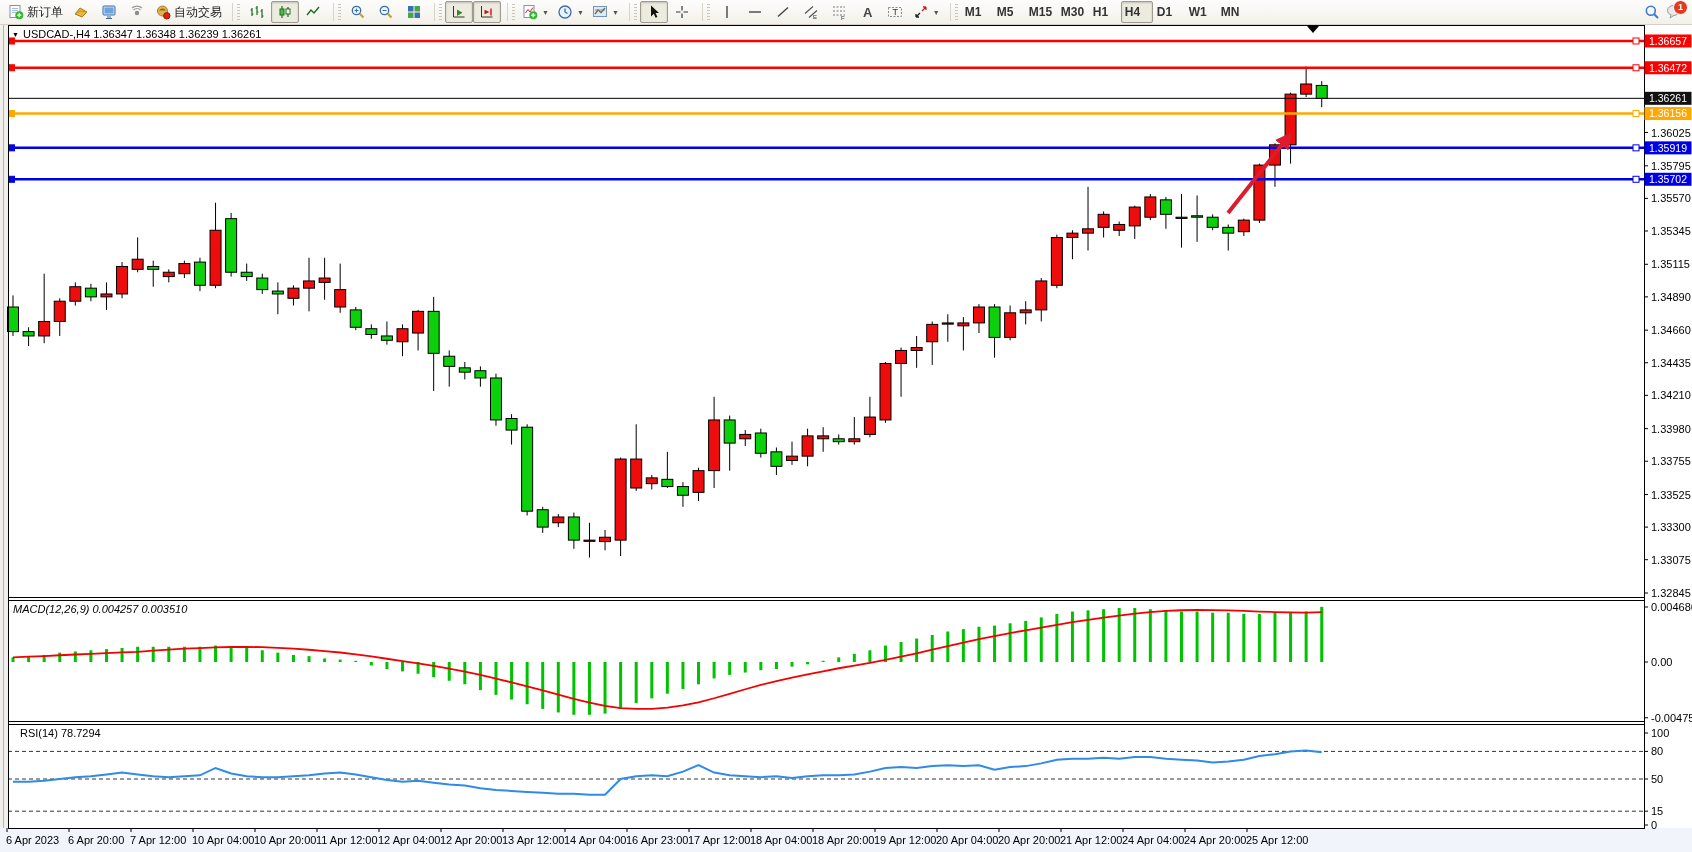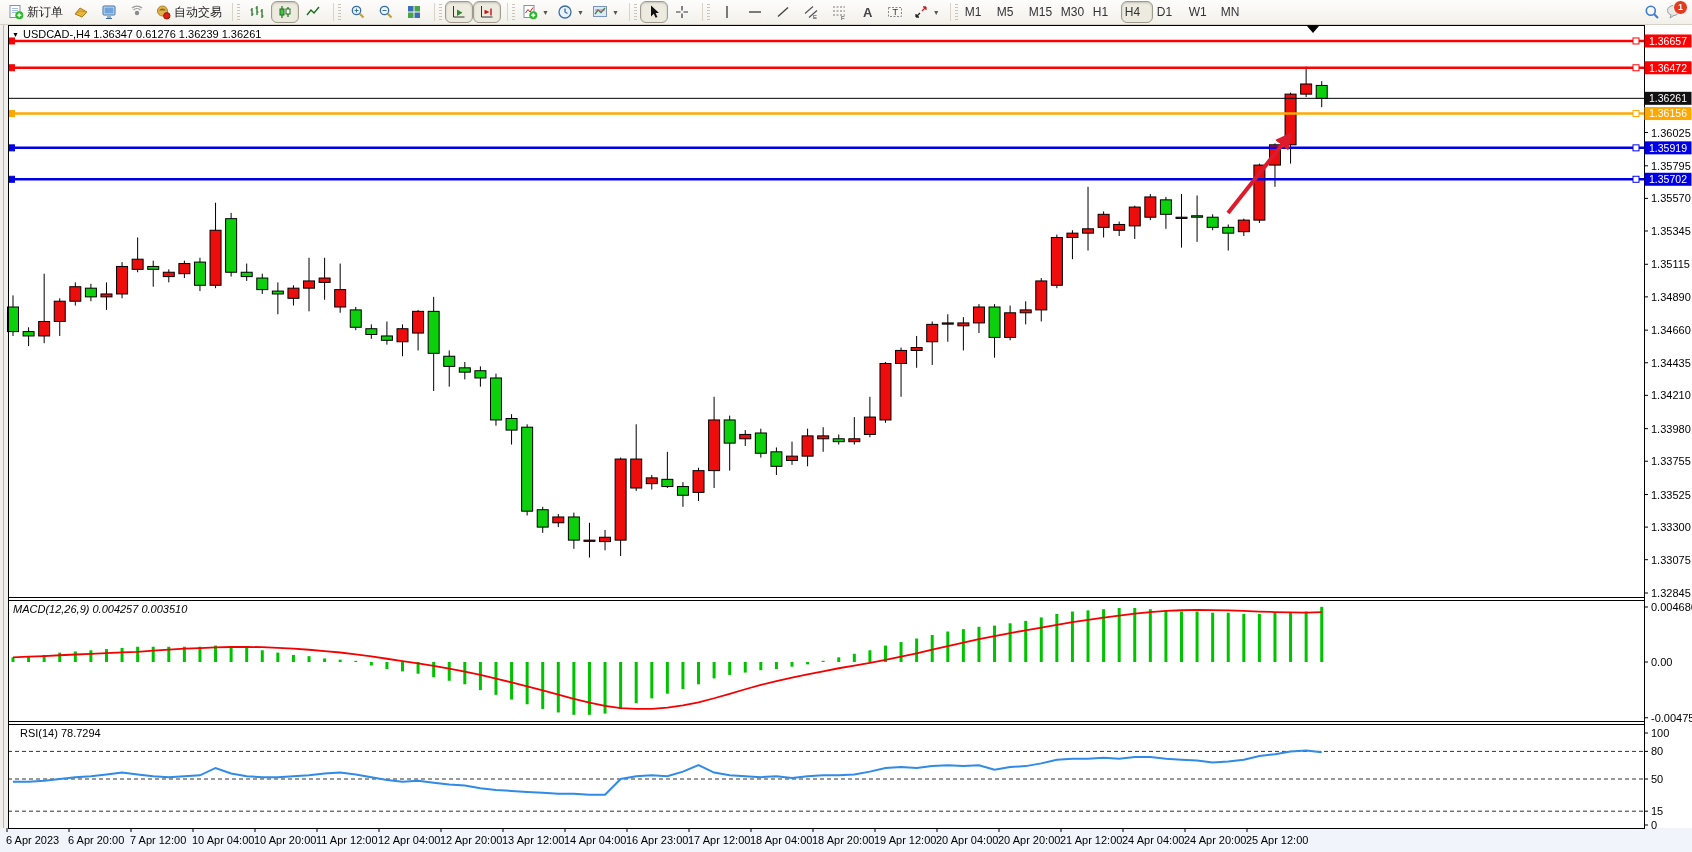--- a/index.html
+++ b/index.html
@@ -13,24 +13,24 @@
     position:absolute; left:0; top:0; width:1692px; height:24px;
     background:linear-gradient(#fdfdfc,#f2f0ea);
     border-bottom:1px solid #d5d1c6;
     display:flex; align-items:center; padding:12px 4px; box-sizing:border-box;
     font-size:12px; color:#222; white-space:nowrap; z-index:5;
   }
   .tbtn {
     height:20px; min-width:20px; display:inline-flex; align-items:center; justify-content:center;
     gap:3px; padding:0 3px; border:1px solid transparent; border-radius:2px; cursor:default;
   }
-  .tbtn.active { border-color:#9e9a8e; background:#edebdf; box-shadow:inset 0 1px 2px rgba(0,0,0,.18);border-radius:6px; }
+  .tbtn.active { border-color:#9e9a8e; background:#edebdf; box-shadow:inset 0 1px 2px rgba(0,0,0,.18); }
   .tbtn .lbl { font-size:12px; }
   .tbtn .dd { font-size:7px; color:#555; margin-left:1px; }
-  .tf { font-size:11px; color:#333; min-width:24px; }
+  .tf { font-size:11px; color:#333; min-width:24px;font-weight:bold; }
   .sep { width:1px; height:18px; background:#d8d4c9; margin:0 4px 0 6px; }
   .grip { width:3px; height:16px; margin-right:3px;
     background-image:repeating-linear-gradient(#c9c5ba 0 1px, transparent 1px 3px); }
   .spacer { flex:1; }
   #notif-wrap { position:relative; margin-right:6px; }
   #notif-badge {
     position:absolute; top:-3px; right:-6px; width:13px; height:13px; border-radius:50%;
     background:#e23a1c; color:#fff; font-size:9px; font-weight:bold;
     display:flex; align-items:center; justify-content:center; border:1px solid #fff;
   }
@@ -721,17 +721,17 @@
       <line x1="1061" y1="828" x2="1061" y2="832" stroke="#000"></line>
       <text x="1060" y="844" font-size="11" fill="#000">21 Apr 12:00</text>
       <line x1="1123" y1="828" x2="1123" y2="832" stroke="#000"></line>
       <text x="1122" y="844" font-size="11" fill="#000">24 Apr 04:00</text>
       <line x1="1185" y1="828" x2="1185" y2="832" stroke="#000"></line>
       <text x="1184" y="844" font-size="11" fill="#000">24 Apr 20:00</text>
       <line x1="1247" y1="828" x2="1247" y2="832" stroke="#000"></line>
       <text x="1246" y="844" font-size="11" fill="#000">25 Apr 12:00</text>
     </svg>
   <div id="chart-title" class="overlay-label" style="left:12px; top:4px;">
-    <span class="tri">▼</span><span>USDCAD-,H4 1.36347 0.61276 1.36239 1.36261</span>
+    <span class="tri">▼</span><span>USDCAD-,H4 1.36347 1.36348 1.36239 1.36261</span>
   </div>
   <div class="overlay-label" style="left:13px; top:579px;font-style:italic;">MACD(12,26,9) 0.004257 0.003510</div>
   <div class="overlay-label" style="left:20px; top:703px;">RSI(14) 78.7294</div>
 </div>
 
 </body></html>

